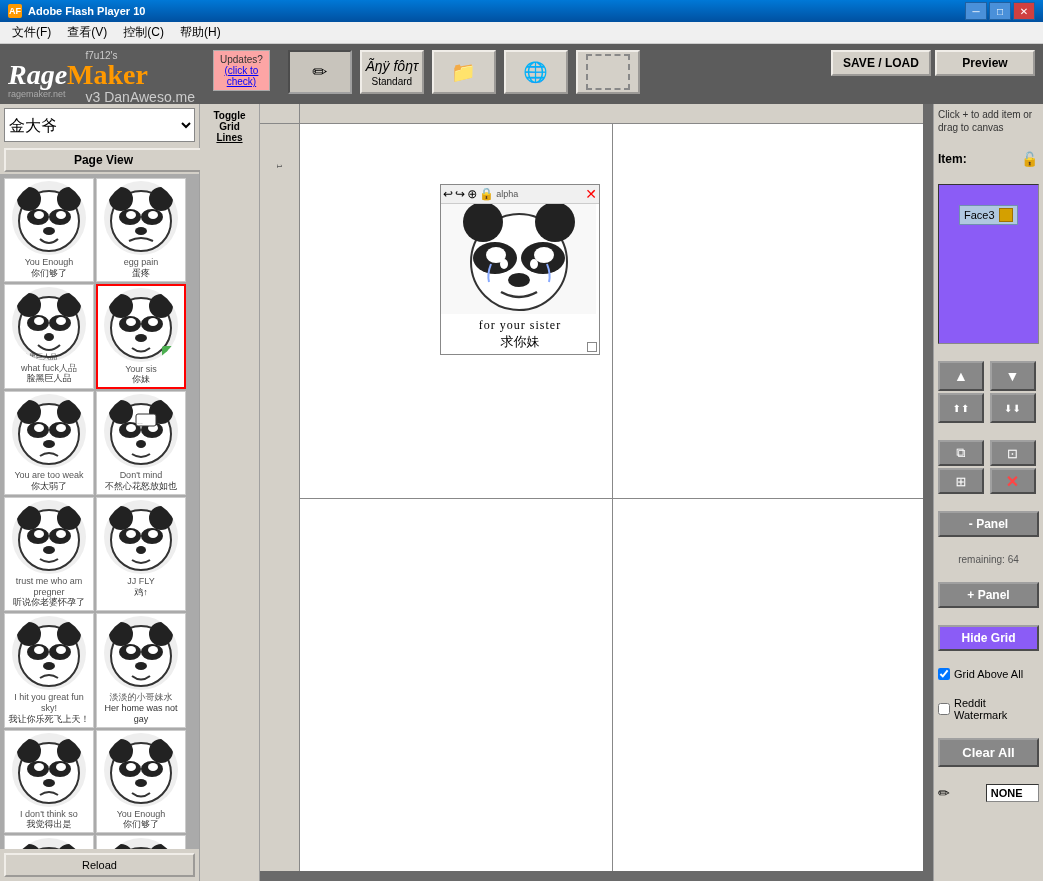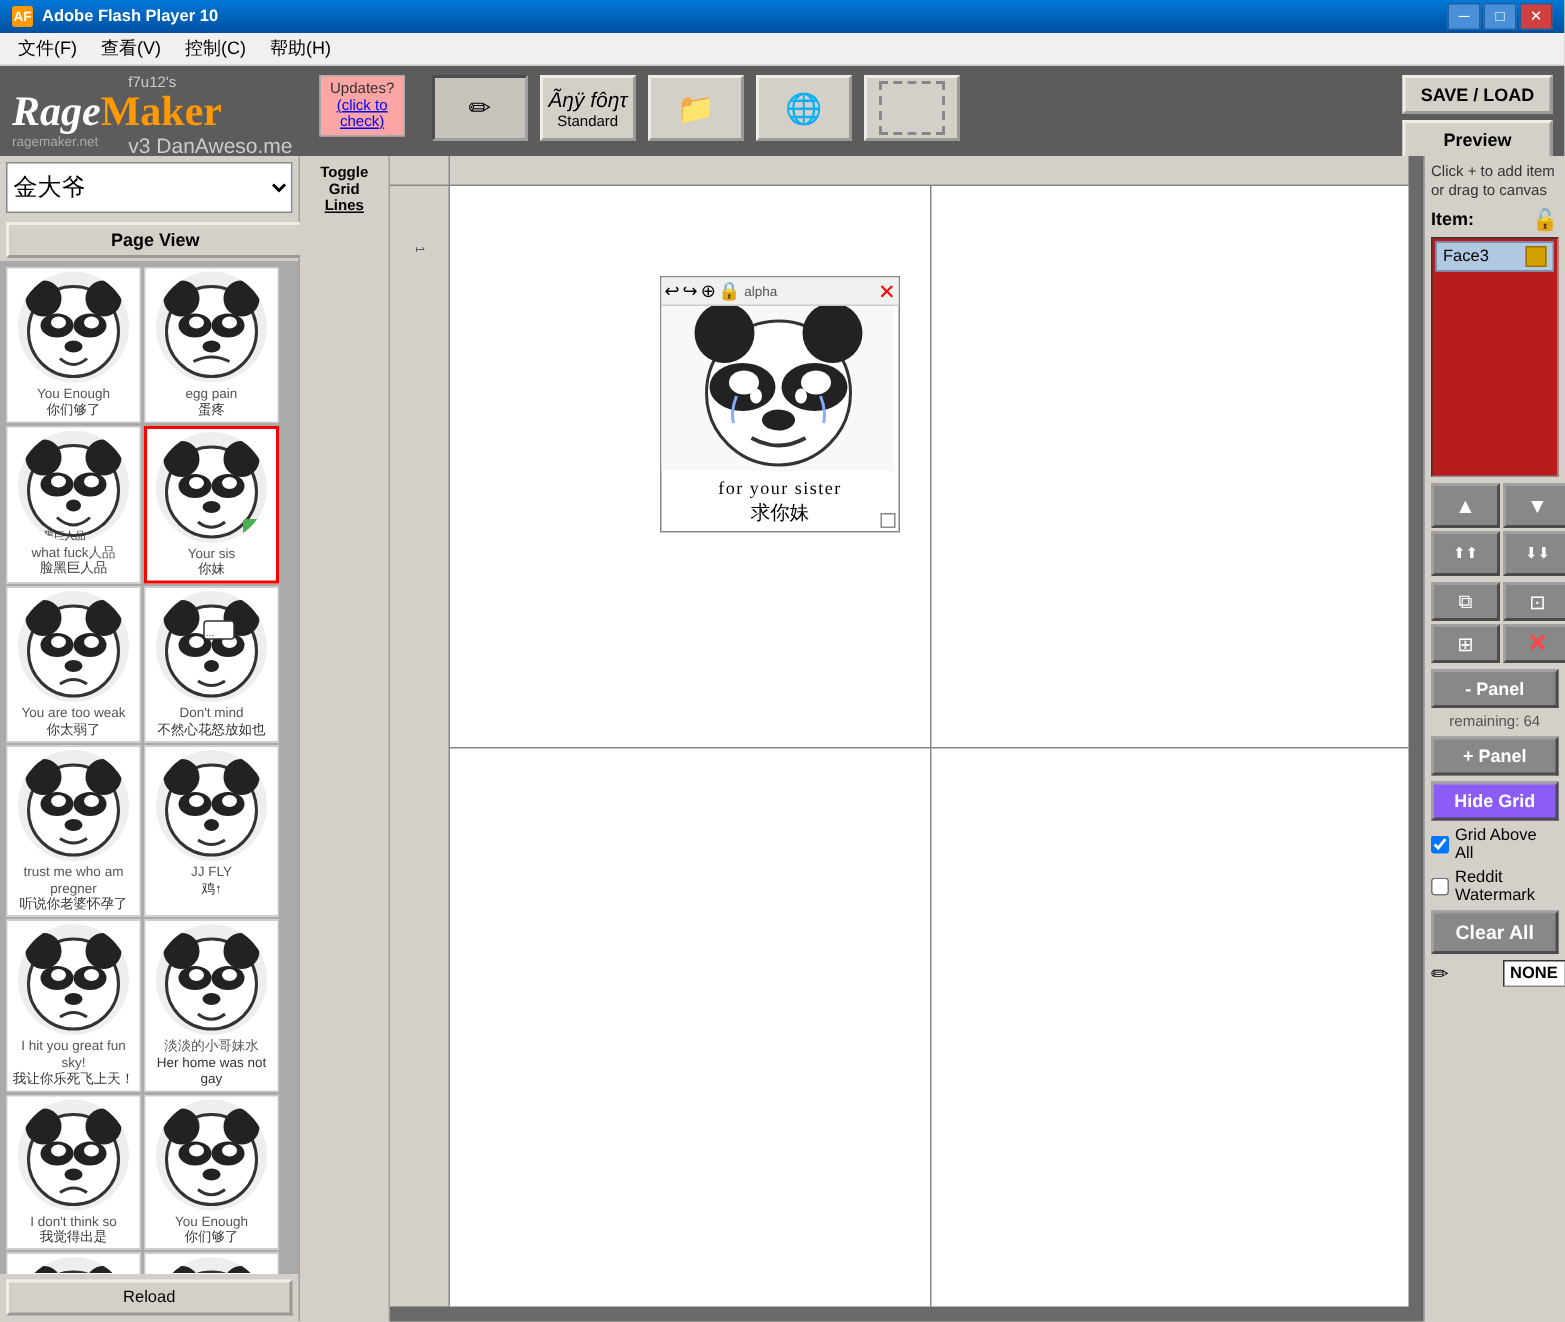--- a/index.html
+++ b/index.html
@@ -309,27 +309,27 @@
       width: 10px; height: 10px;
       border: 1px solid #888;
       background: white;
       position: absolute;
       bottom: 2px; right: 2px;
       cursor: se-resize;
     }
 
     
     .right-panel {
-      width: 94px;
+      width: 110px;
       background: #d4d0c8;
       border-left: 1px solid #a0a0a0;
       display: flex;
       flex-direction: column;
       padding: 4px;
-      gap: 4px;
+      gap: 17px;
     }
     .right-btn {
       background: #d4d0c8;
       border: 2px outset #f0ede8;
       padding: 4px;
       font-size: 11px;
       font-weight: bold;
       cursor: pointer;
       text-align: center;
       width: 100%;
@@ -338,24 +338,24 @@
     .item-label-row {
       display: flex;
       align-items: center;
       justify-content: space-between;
       font-size: 12px;
       font-weight: bold;
     }
     .item-lock-icon { font-size: 14px; color: #f90; cursor: pointer; }
 
     .item-list-box {
-      background: #b91c1c;
+      background: #8b5cf6;
       border: 1px inset #888;
       min-height: 160px;
-      padding: 2px;
+      padding: 20px;
     }
     .item-list-entry {
       background: #e0e8f0;
       border: 1px solid #7090b0;
       padding: 2px 4px;
       font-size: 11px;
       cursor: pointer;
       display: flex;
       align-items: center;
       justify-content: space-between;
@@ -523,21 +523,21 @@
     </button>
 
     <button class="toolbar-btn">
       <span class="globe-icon">🌐</span>
     </button>
 
     <button class="toolbar-btn">
       <div class="dotted-box"></div>
     </button>
 
-    <div style="margin-left:auto; display:flex; flex-direction:column; gap:4px;">
+    <div style="margin-left:auto; display:flex; flex-direction:row; gap:4px;">
       <button class="right-btn" style="width:100px; font-size:12px;">SAVE / LOAD</button>
       <button class="right-btn" style="width:100px; font-size:12px;">Preview</button>
     </div>
   </div>
 
   <div class="body-area">
 
     <div class="left-sidebar">
       <div class="sidebar-controls">
         <select class="sidebar-dropdown">

